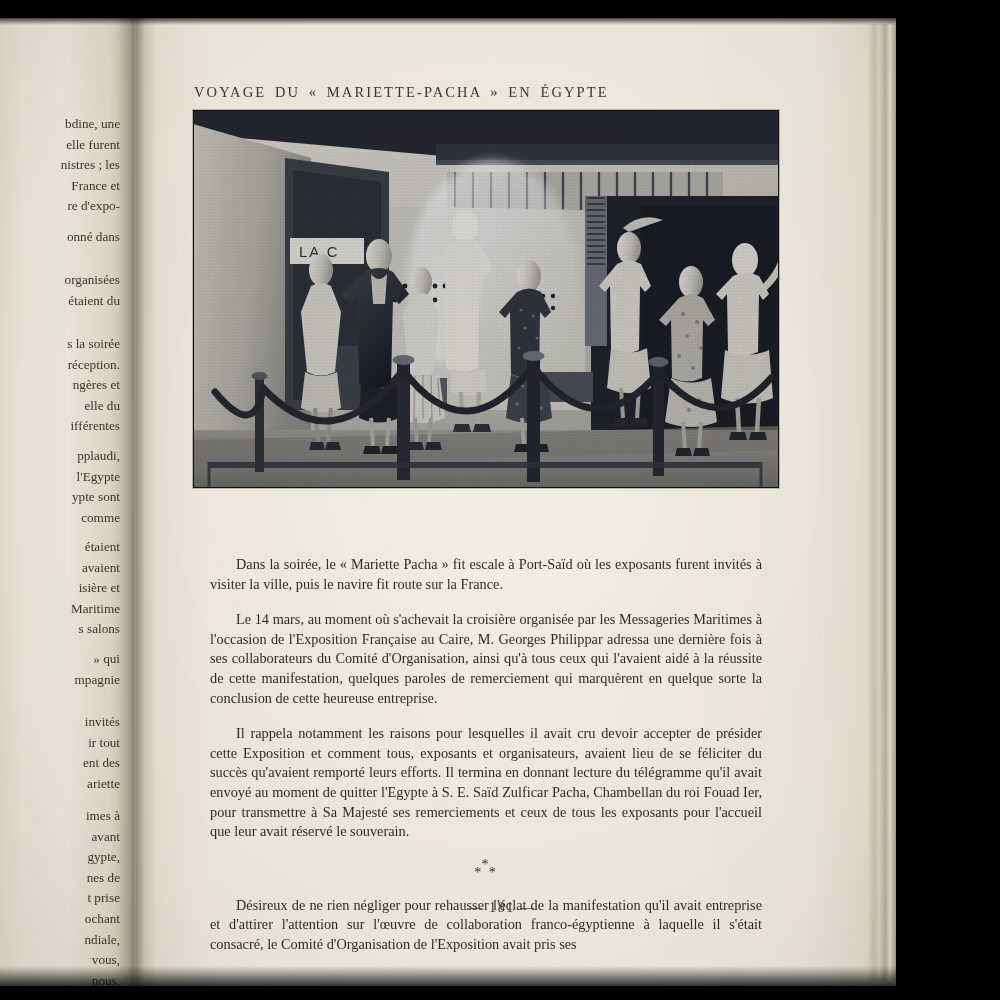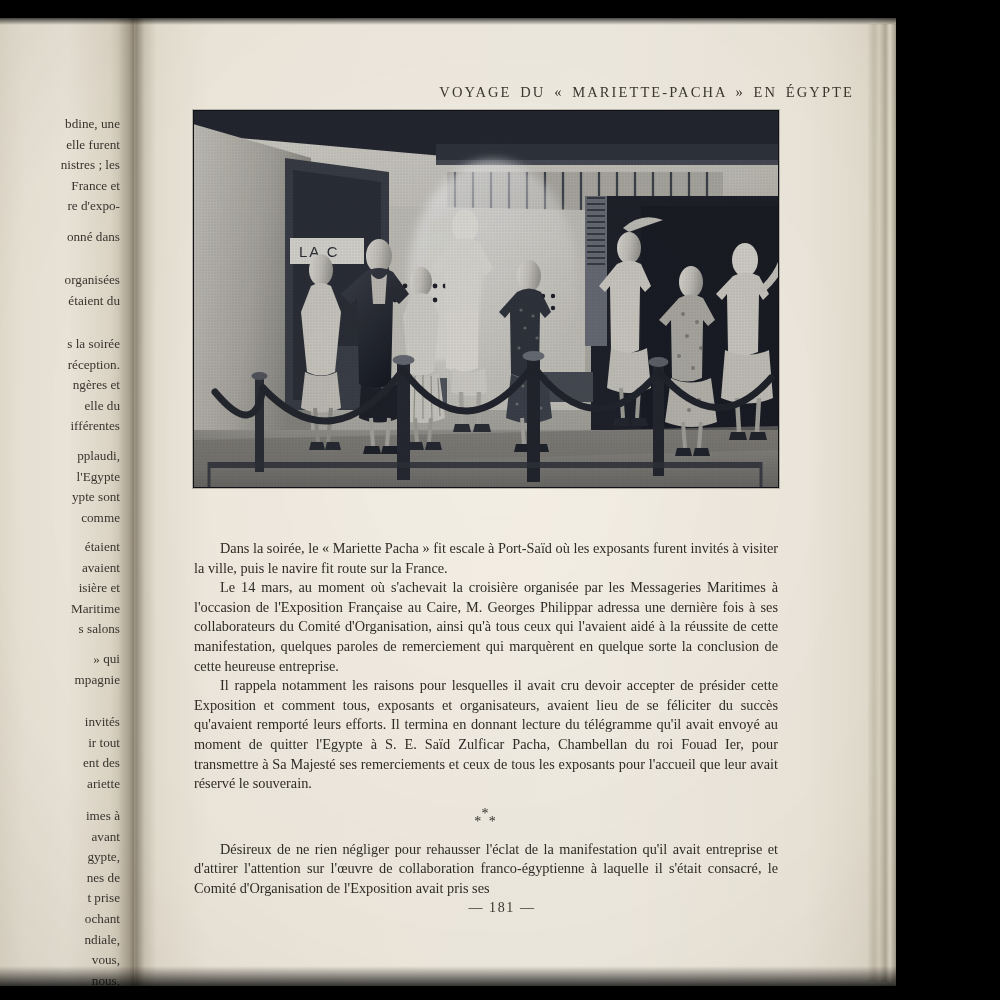--- a/index.html
+++ b/index.html
@@ -126,21 +126,21 @@
     white-space: nowrap;
   }
   .frag-block div { white-space: nowrap; }
 
   
   #running-head {
     position: absolute;
     left: 60px;
     top: 66px;
     width: 660px;
-    text-align: right;
+    text-align: left;
     font-size: 14.5px;
     letter-spacing: 2.1px;
     color: #3c3830;
     word-spacing: 3px;
   }
 
   #plate {
     position: absolute;
     left: 59px;
     top: 92px;
@@ -168,21 +168,21 @@
     position: absolute;
     left: 60px;
     top: 521px;
     width: 584px;
     color: #2f2c27;
     font-size: 14.3px;
     line-height: 19.6px;
     text-align: justify;
   }
   #body-text p {
-    margin: 0;
+    margin: 16px;
     text-indent: 26px;
     text-align: justify;
     text-justify: inter-word;
   }
   .asterism {
     margin: 13px 0 11px 0 !important;
     text-indent: 0 !important;
     text-align: center !important;
     font-size: 14px;
     letter-spacing: 2px;

